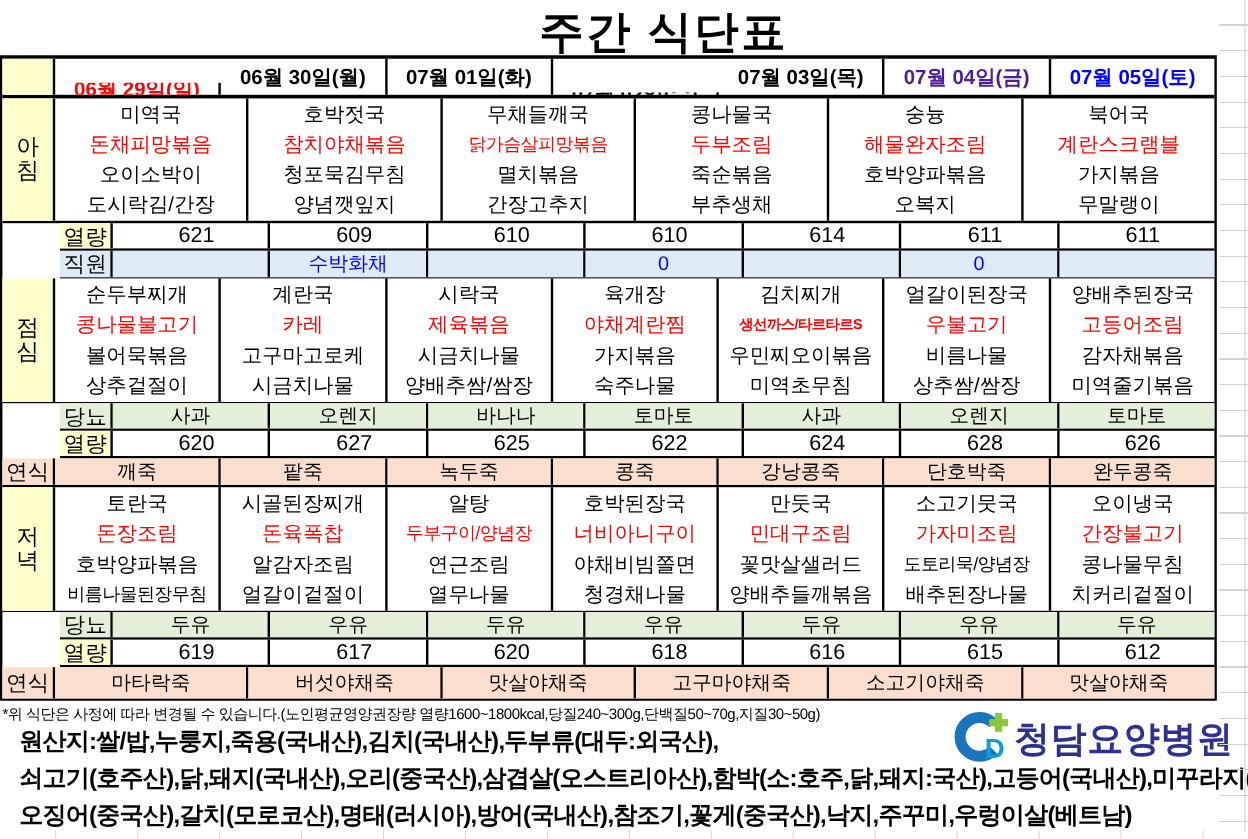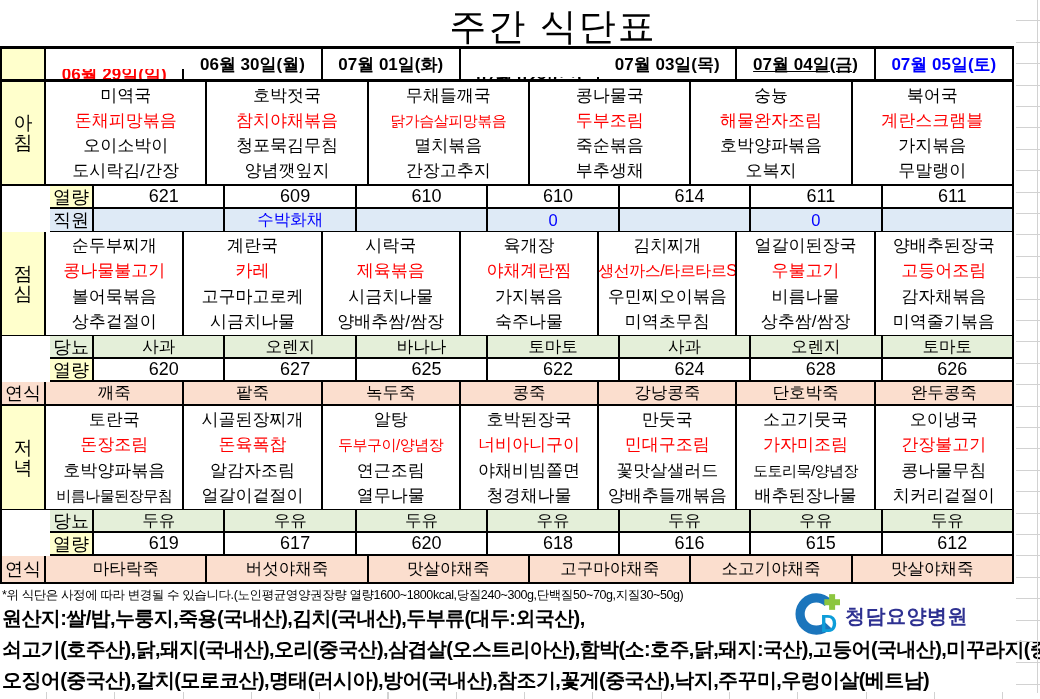--- a/index.html
+++ b/index.html
@@ -9,21 +9,21 @@
   }
   *{margin:0;padding:0;box-sizing:border-box;}
   html,body{width:1040px;height:699px;overflow:hidden;}
   body{
     font-family:"Liberation Sans","DejaVu Sans",sans-serif;
     background:#ffffff; color:#000; position:relative;
   }
   
   .title-bar{height:46px;width:1014px;text-align:center;padding-top:2px;}
   .title-bar h1{
-    display:inline-block;font-size:37px;font-weight:400;letter-spacing:2px;
+    display:inline-block;font-size:37px;font-weight:700;letter-spacing:2px;
     transform:translateX(46px);
     text-align:right;
   }
   
   .meal-table{
     width:1014px;border:2px solid #000;border-top-width:3px;
     background:#fff;
   }
   .trow{display:flex;border-bottom:2px solid #000;}
   .trow:last-child{border-bottom:none;}
@@ -43,44 +43,44 @@
   .cell{
     flex:1 1 0;border-right:2px solid #000;min-width:0;
     display:flex;flex-direction:column;justify-content:center;align-items:center;
     text-align:center;overflow:hidden;
   }
   .cell:last-child{border-right:none;text-align:right;}
   .day-header{font-size:17px;font-weight:bold;justify-content:center;}
   .meal-cell{justify-content:space-evenly;padding:1px 0;}
   .menu-item{font-size:17px;line-height:25px;white-space:nowrap;}
   .menu-item.sm{font-size:15px;letter-spacing:-0.5px;}
-  .menu-item.xs{font-size:16px;letter-spacing:-0.5px;font-weight:normal;}
+  .menu-item.xs{font-size:12px;letter-spacing:-0.5px;font-weight:bold;}
   .meal-cell .menu-item:nth-child(2){color:var(--red);}
   .val-cell{font-size:16.5px;white-space:nowrap;}
   .r-cal .val-cell{font-size:18px;padding-left:10px;}
   .r-staff .lbl,.r-staff .cell{background:var(--staff-bg);}
   .r-staff .val-cell{color:var(--blue);}
   .r-diabetes .lbl,.r-diabetes .cell{background:var(--diab-bg);}
   .r-soft .lbl,.r-soft .cell{background:var(--soft-bg);}
   
   .note-line{
     width:1014px;height:19px;padding:3px 0 0 2px;
     font-size:12.5px;letter-spacing:-0.4px;white-space:nowrap;
   }
-  .origin-block{width:1040px;padding-left:2px;}
+  .origin-block{width:1040px;padding-left:16px;}
   .origin-line{
     font-size:20px;font-weight:bold;letter-spacing:-0.6px;
     line-height:31px;white-space:nowrap;
   }
   .logo{
     position:absolute;left:788px;top:593px;height:46px;
     display:flex;align-items:center;gap:5px;background:#fff;padding:0 4px;
   }
   .logo-text{
-    font-size:20px;font-weight:800;color:#2E3191;letter-spacing:0.5px;text-align:right;
+    font-size:30px;font-weight:800;color:#2E3191;letter-spacing:0.5px;text-align:right;
   }
   
   .right-strip{
     position:absolute;left:1016px;top:0;width:24px;height:693px;
     background:repeating-linear-gradient(to bottom,transparent 0 20.4px,var(--grid) 20.4px 21.4px);
   }
   .right-strip::after{
     content:"";position:absolute;left:21px;top:0;width:1px;height:100%;background:var(--grid);
   }
   .bottom-strip{
@@ -97,21 +97,21 @@
 </div>
 
 <div class="meal-table" id="mealTable">
     <div class="trow r-header">
       <div class="lbl"></div>
       <div class="cell day-header" style="color: rgb(255, 0, 0); margin-top: 20px;">06월 29일(일)</div>
       <div class="cell day-header" style="color: rgb(0, 0, 0);">06월 30일(월)</div>
       <div class="cell day-header" style="color: rgb(0, 0, 0);">07월 01일(화)</div>
       <div class="cell day-header" style="color: rgb(0, 0, 0); margin-top: 28px;">07월 02일(수)</div>
       <div class="cell day-header" style="color: rgb(0, 0, 0);">07월 03일(목)</div>
-      <div class="cell day-header" style="color: #000000; text-decoration: underline;">07월 04일(금)</div>
+      <div class="cell day-header" style="color: #4c1d95;">07월 04일(금)</div>
       <div class="cell day-header" style="color: rgb(0, 0, 255);">07월 05일(토)</div>
     </div>
     <div class="trow r-meal">
       <div class="lbl">아
 침</div>
       <div class="cell meal-cell">
         <div class="menu-item">미역국</div>
         <div class="menu-item">돈채피망볶음</div>
         <div class="menu-item">오이소박이</div>
         <div class="menu-item">도시락김/간장</div>

